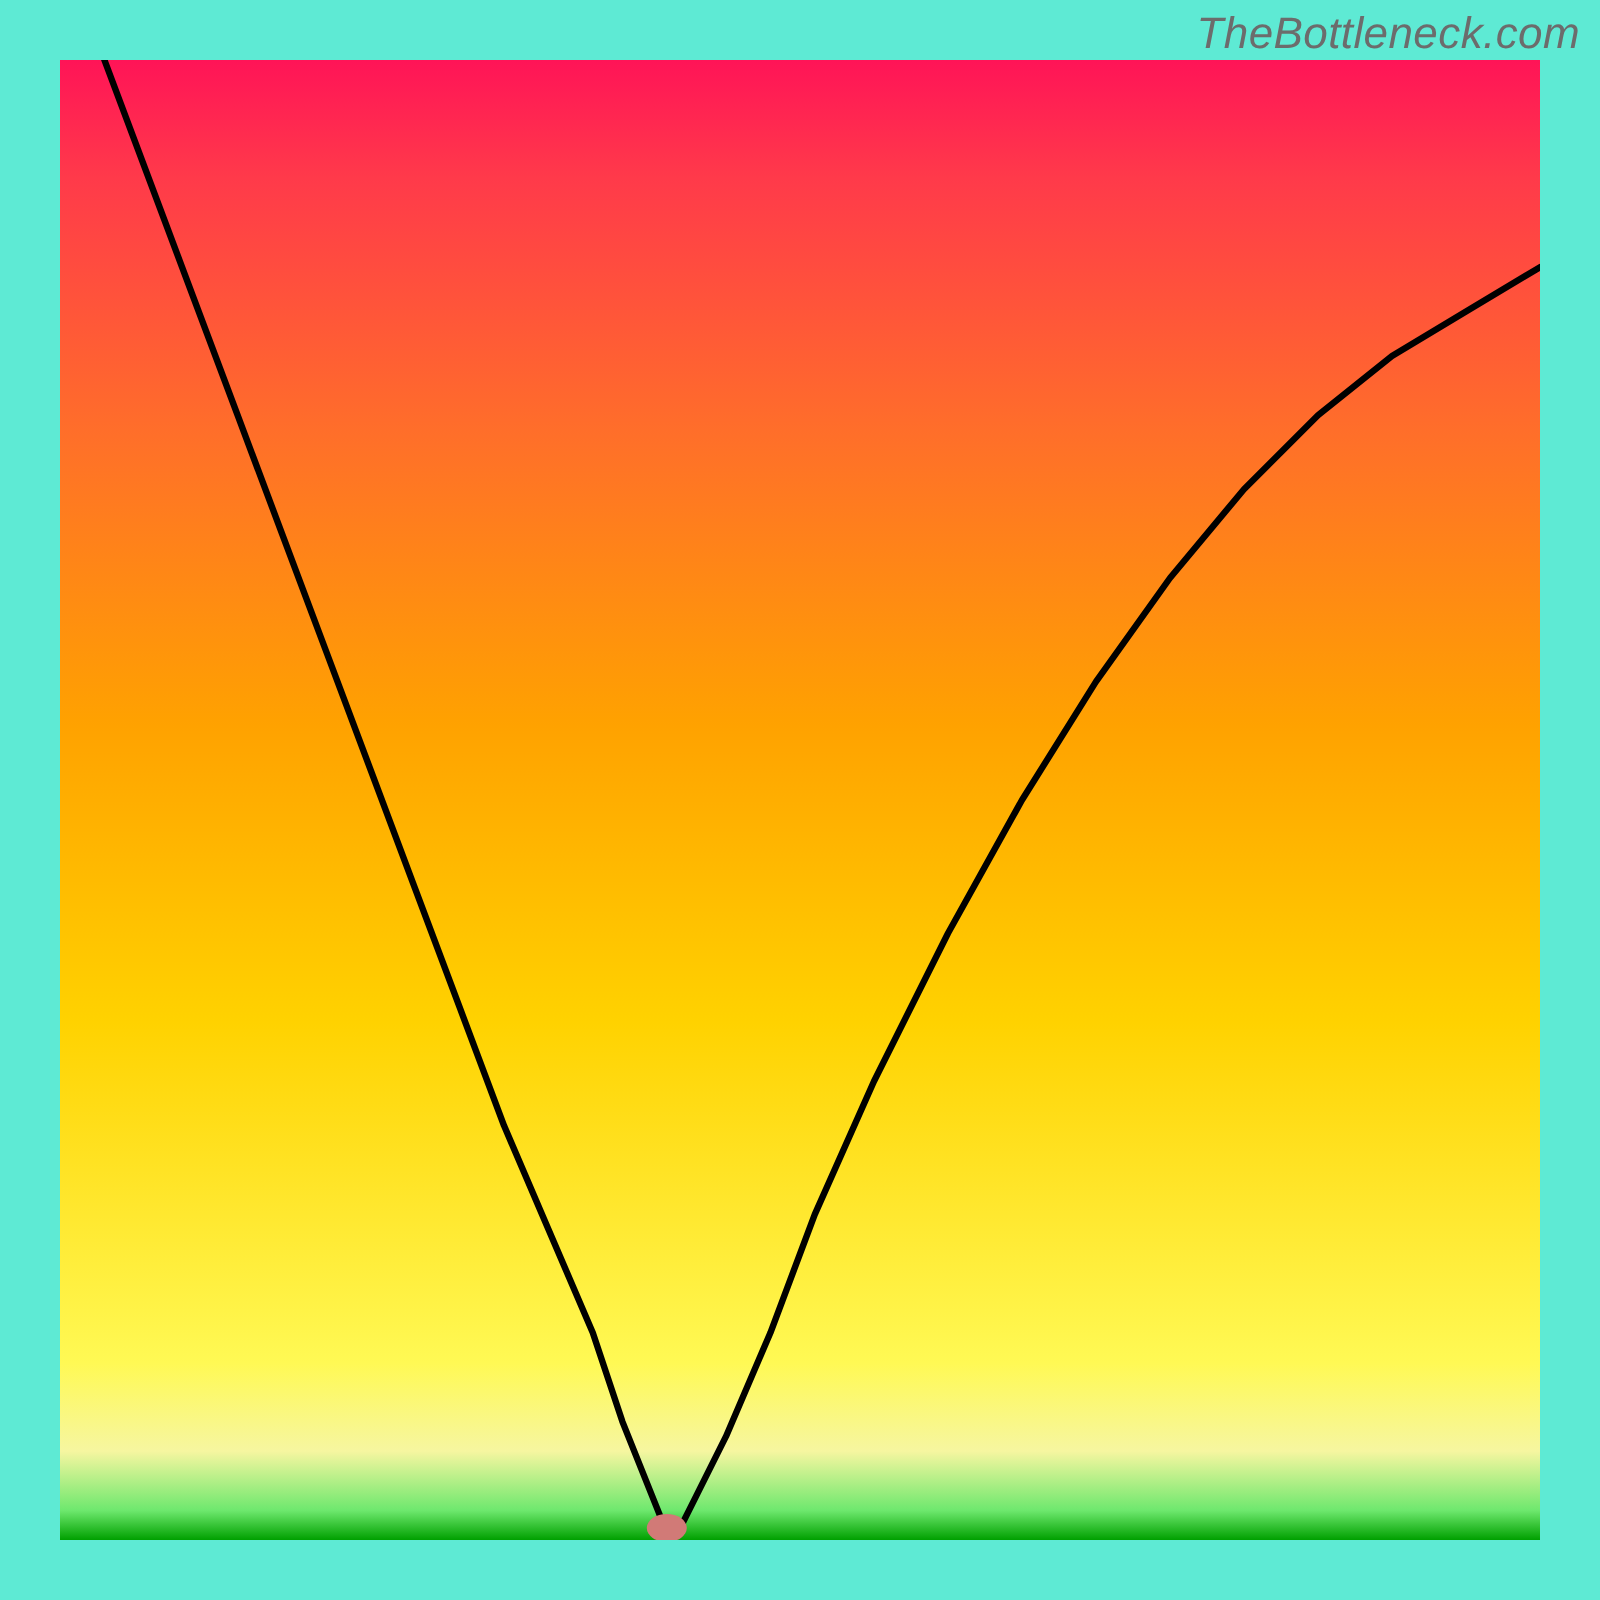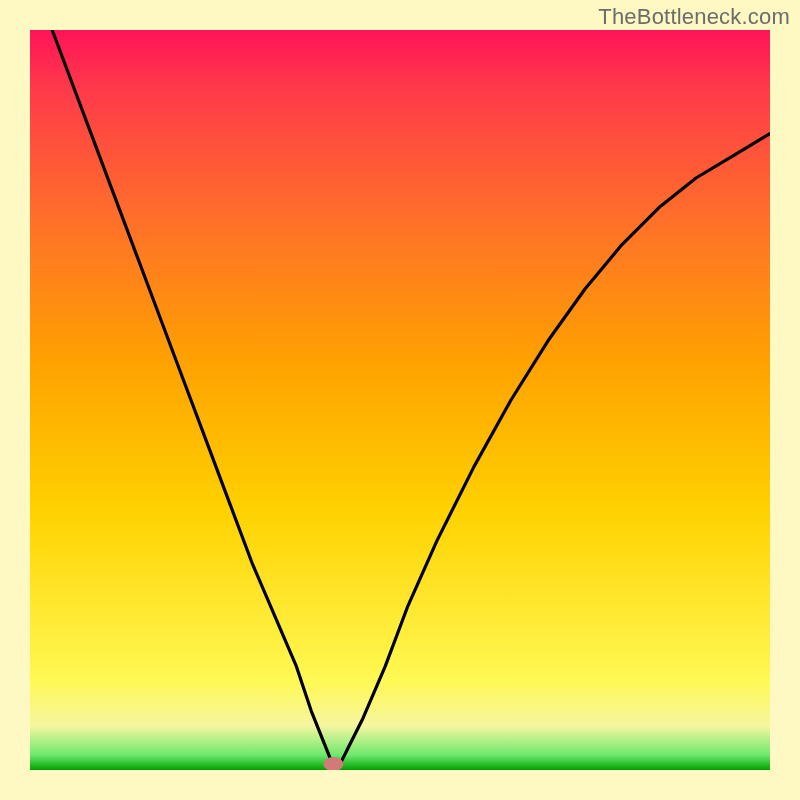--- a/index.html
+++ b/index.html
@@ -8,21 +8,22 @@
     width: 800px;
     height: 800px;
     background: #000000;
     overflow: hidden;
     font-family: Arial, Helvetica, sans-serif;
   }
   .outer {
     position: relative;
     width: 800px;
     height: 800px;
-    background: #fef9c3;
+    background: #5eead4;
+    font-style: italic;
   }
   .watermark {
     position: absolute;
     top: 4px;
     right: 10px;
     color: #6c6c6c;
     font-size: 22px;
     font-weight: 500;
     letter-spacing: 0.2px;
     z-index: 20;

